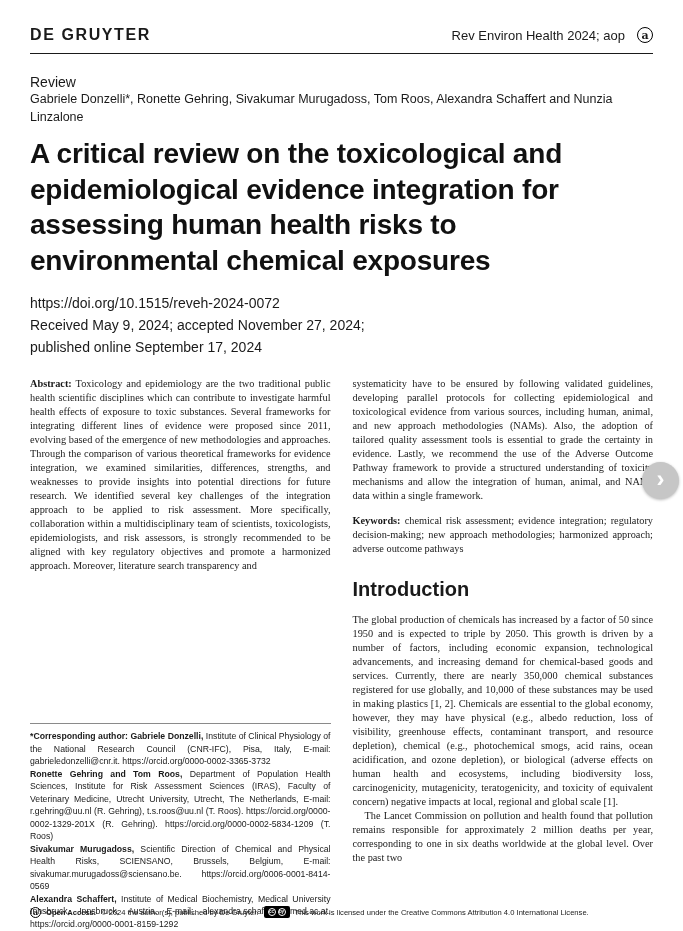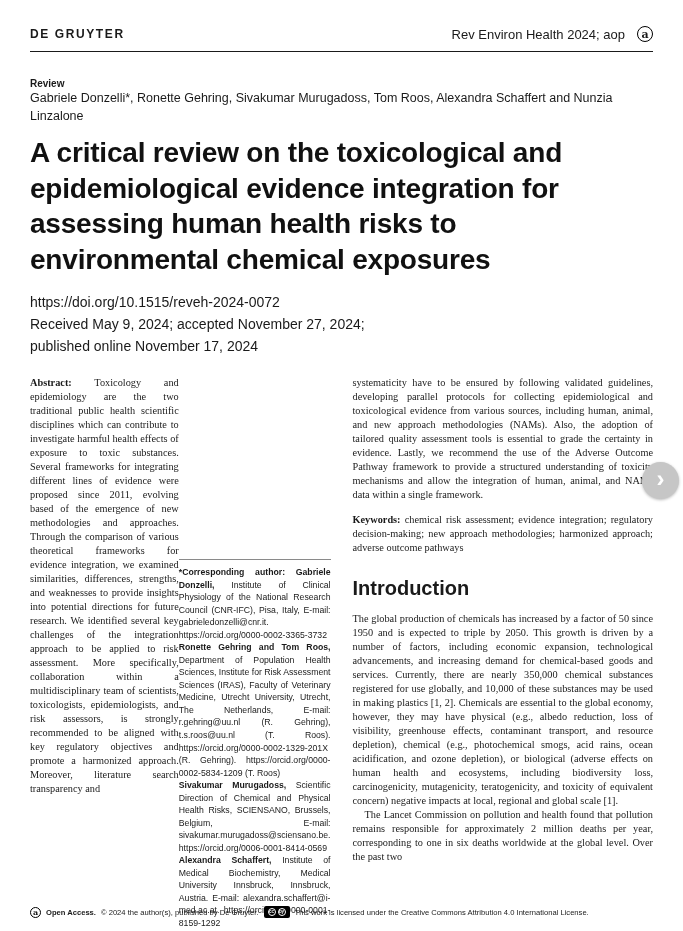--- a/index.html
+++ b/index.html
@@ -3,40 +3,40 @@
 <meta charset="utf-8">
 <style>
   * { margin:0; padding:0; box-sizing:border-box; }
   html,body { background:#e8e8e8; }
   body { font-family:"Liberation Sans", sans-serif; color:#1a1a1a; }
   .page {
     position:relative; width:683px; height:931px; background:#ffffff;
     margin:0 auto; padding:26px 30px 0 30px; overflow:hidden;
   }
   .masthead { display:flex; justify-content:space-between; align-items:center; }
-  .publisher { font-weight:bold; font-size:12px; letter-spacing:1.6px; }
+  .publisher { font-weight:bold; font-size:16px; letter-spacing:1.6px; }
   .masthead-right { display:flex; align-items:center; gap:12px; }
   .journal-ref { font-size:13px; color:#1a1a1a; }
   .oa-icon {
     width:16px; height:16px; border:1.6px solid #000; border-radius:50%;
     display:inline-flex; align-items:center; justify-content:center;
     font-family:"DejaVu Serif", serif; font-weight:bold; font-size:11px; line-height:1;
   }
   .rule { border:none; border-top:1.2px solid #1a1a1a; margin-top:9px; }
-  .type-label { font-weight:bold; font-size:10px; margin-top:26px; }
+  .type-label { font-weight:normal; font-size:14px; margin-top:20px; }
   .authors { font-size:12.5px; line-height:1.45; max-width:590px; }
   .title {
     font-size:28px; font-weight:bold; line-height:1.27; margin-top:10px;
     max-width:548px; letter-spacing:-0.2px; color:#111;
   }
   .meta { margin-top:15px; font-size:14px; line-height:1.55; }
   .meta div { display:block; }
   .columns { display:flex; gap:22px; margin-top:18px; height:554px; overflow:hidden; }
   .col { flex:1 1 0; min-width:0; }
-  .col-left { display:flex; flex-direction:row; }
+  .col-left { display:flex; flex-direction:column; }
   .body-text {
     font-family:"Liberation Serif", serif; font-size:10.3px; line-height:1.36;
     text-align:justify; color:#1a1a1a;
   }
   .body-text b { font-weight:bold; }
   .footnotes { margin-top:auto; }
   .fn-rule { border:none; border-top:1px solid #8a8a8a; margin-bottom:6px; }
   .footnote { font-size:8.7px; line-height:1.44; text-align:justify; }
   .footnote b { font-weight:bold; }
   .keywords { margin-top:11px; }
@@ -85,21 +85,21 @@
 
   <div class="type-label">Review</div>
 
   <div class="authors">Gabriele Donzelli*, Ronette Gehring, Sivakumar Murugadoss, Tom Roos, Alexandra Schaffert and Nunzia Linzalone</div>
 
   <h1 class="title">A critical review on the toxicological and epidemiological evidence integration for assessing human health risks to environmental chemical exposures</h1>
 
   <div class="meta">
     <div>https://doi.org/10.1515/reveh-2024-0072</div>
     <div>Received May 9, 2024; accepted November 27, 2024;</div>
-    <div>published online November 17, 2024</div>
+    <div>published online September 17, 2024</div>
   </div>
 
   <div class="columns">
 
     <div class="col col-left">
       <p class="body-text"><b>Abstract:</b><span> Toxicology and epidemiology are the two traditional public health scientific disciplines which can contribute to investigate harmful health effects of exposure to toxic substances. Several frameworks for integrating different lines of evidence were proposed since 2011, evolving based of the emergence of new methodologies and approaches. Through the comparison of various theoretical frameworks for evidence integration, we examined similarities, differences, strengths, and weaknesses to provide insights into potential directions for future research. We identified several key challenges of the integration approach to be applied to risk assessment. More specifically, collaboration within a multidisciplinary team of scientists, toxicologists, epidemiologists, and risk assessors, is strongly recommended to be aligned with key regulatory objectives and promote a harmonized approach. Moreover, literature search transparency and</span></p>
 
       <div class="footnotes">
         <hr class="fn-rule">
         <p class="footnote"><b>*Corresponding author: Gabriele Donzelli,</b><span> Institute of Clinical Physiology of the National Research Council (CNR-IFC), Pisa, Italy, E-mail: gabrieledonzelli@cnr.it. https://orcid.org/0000-0002-3365-3732</span></p>

